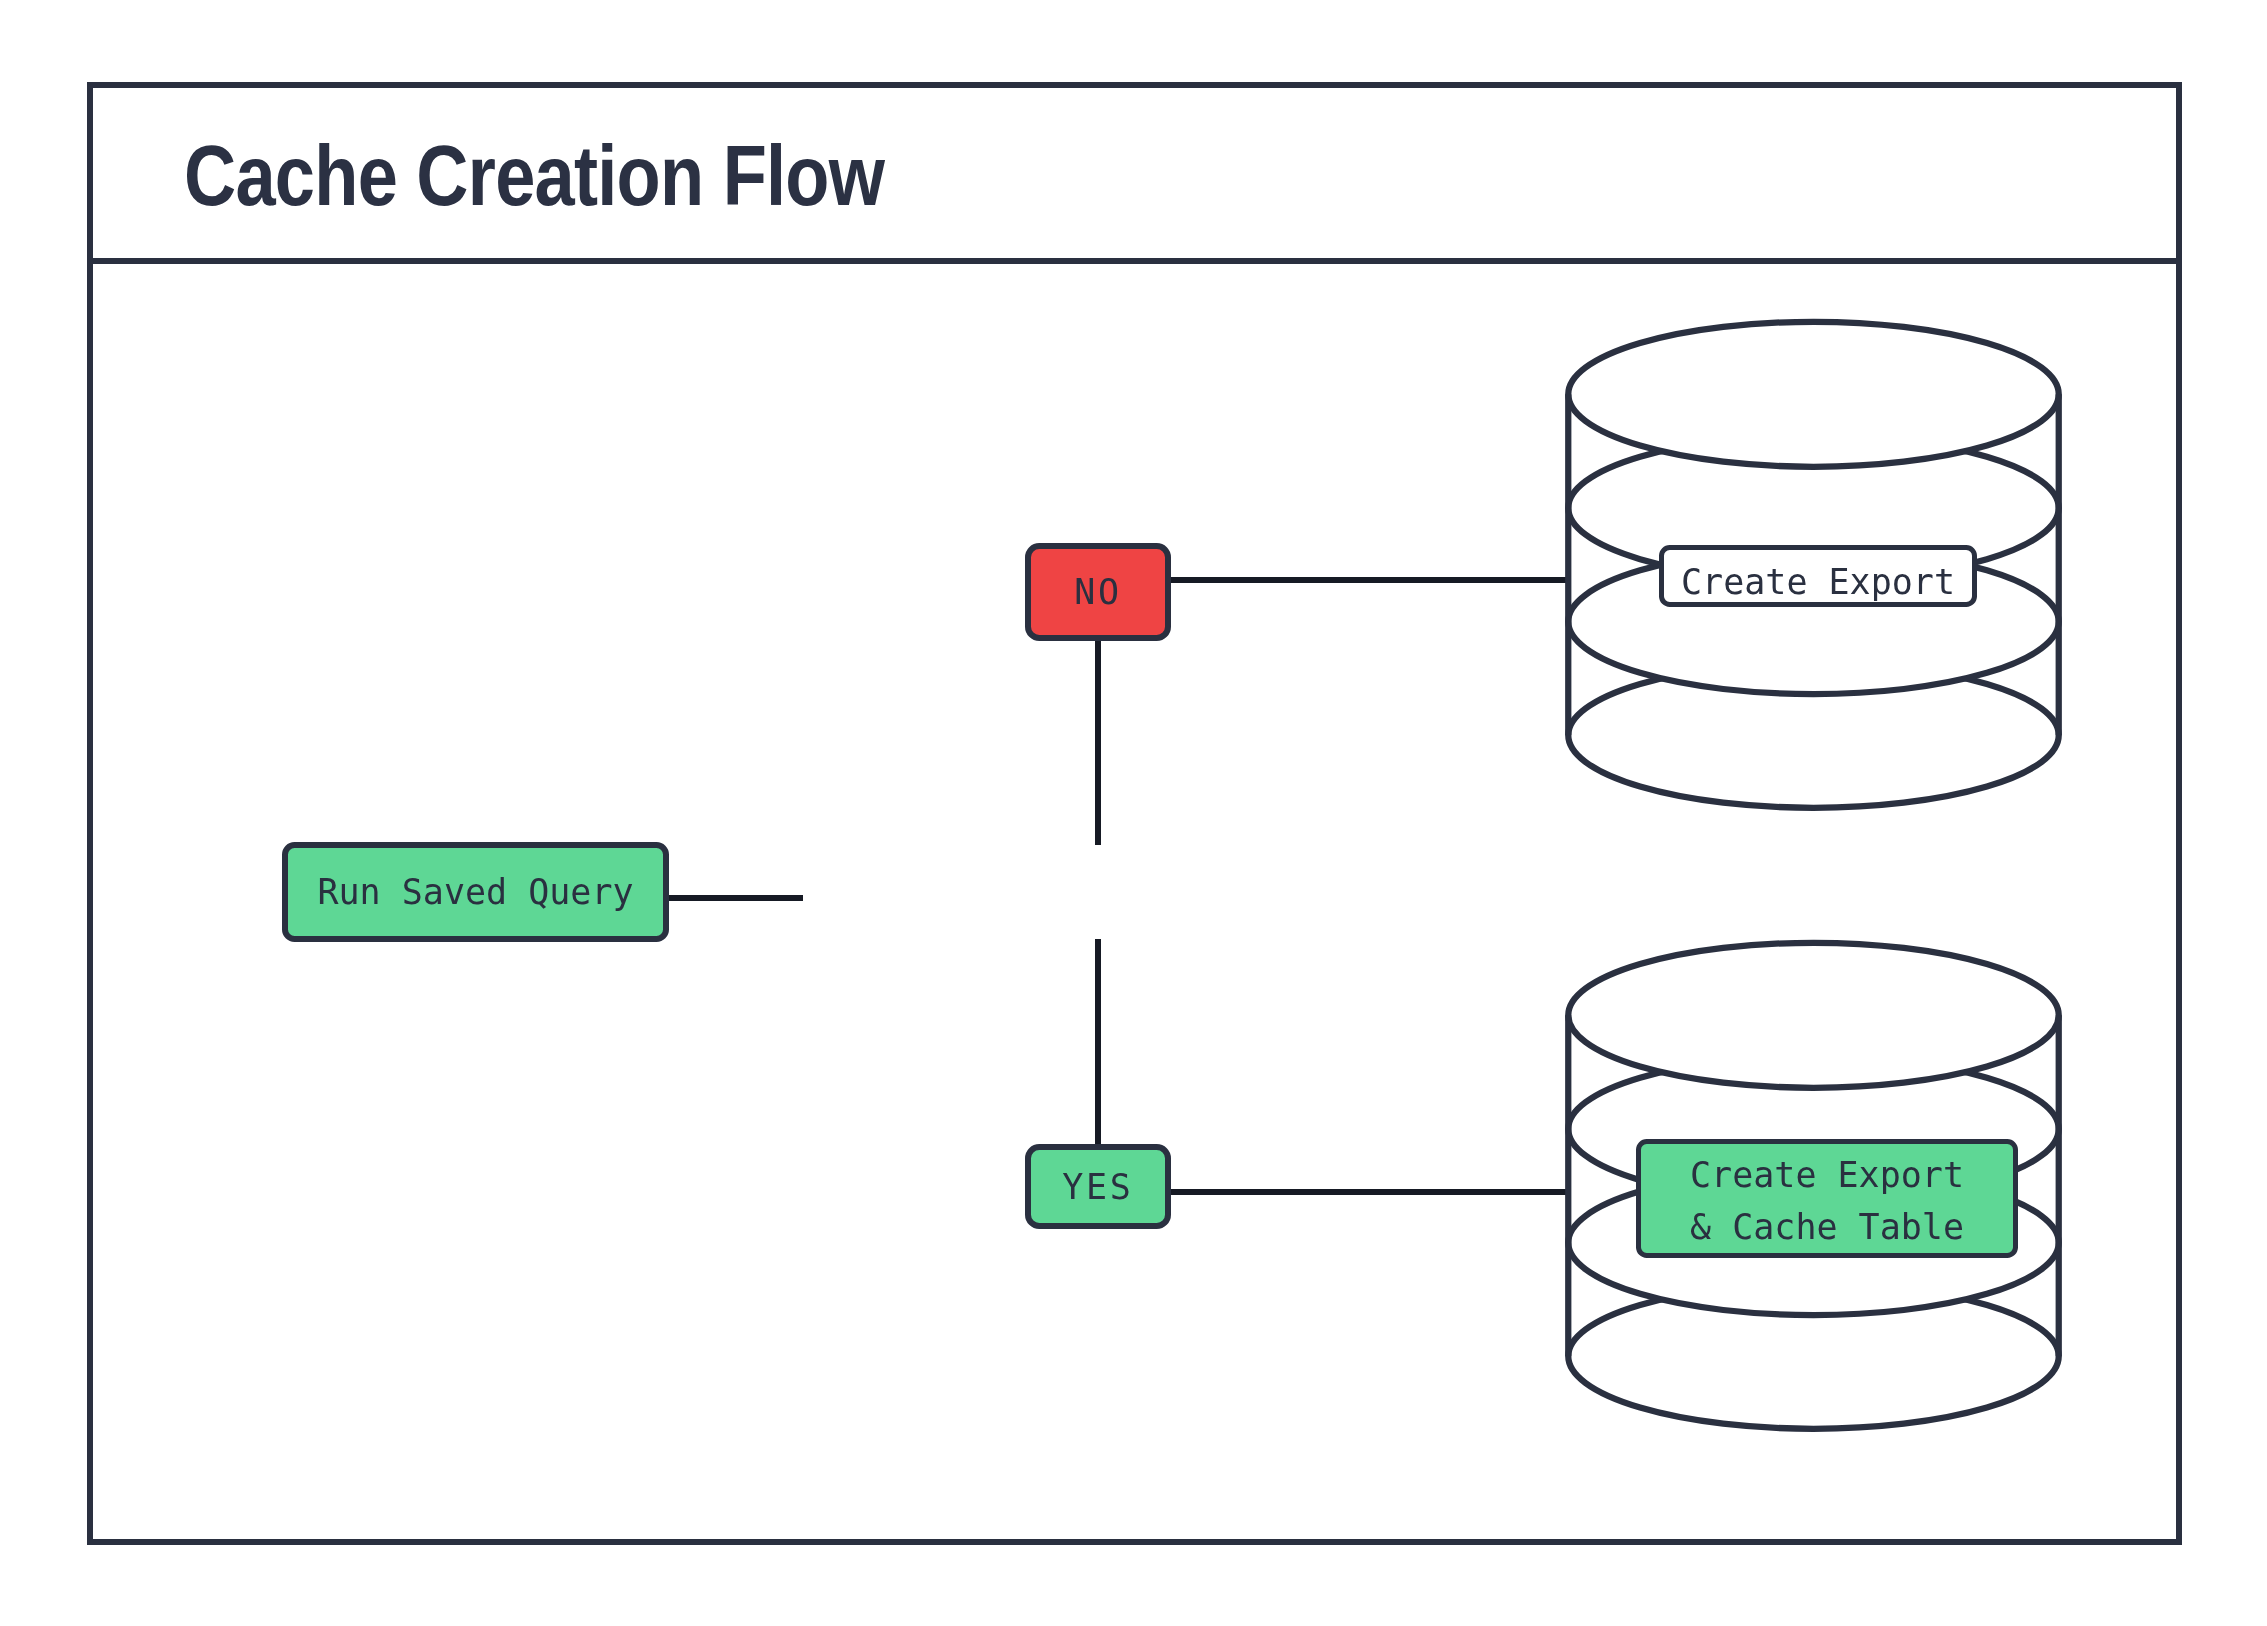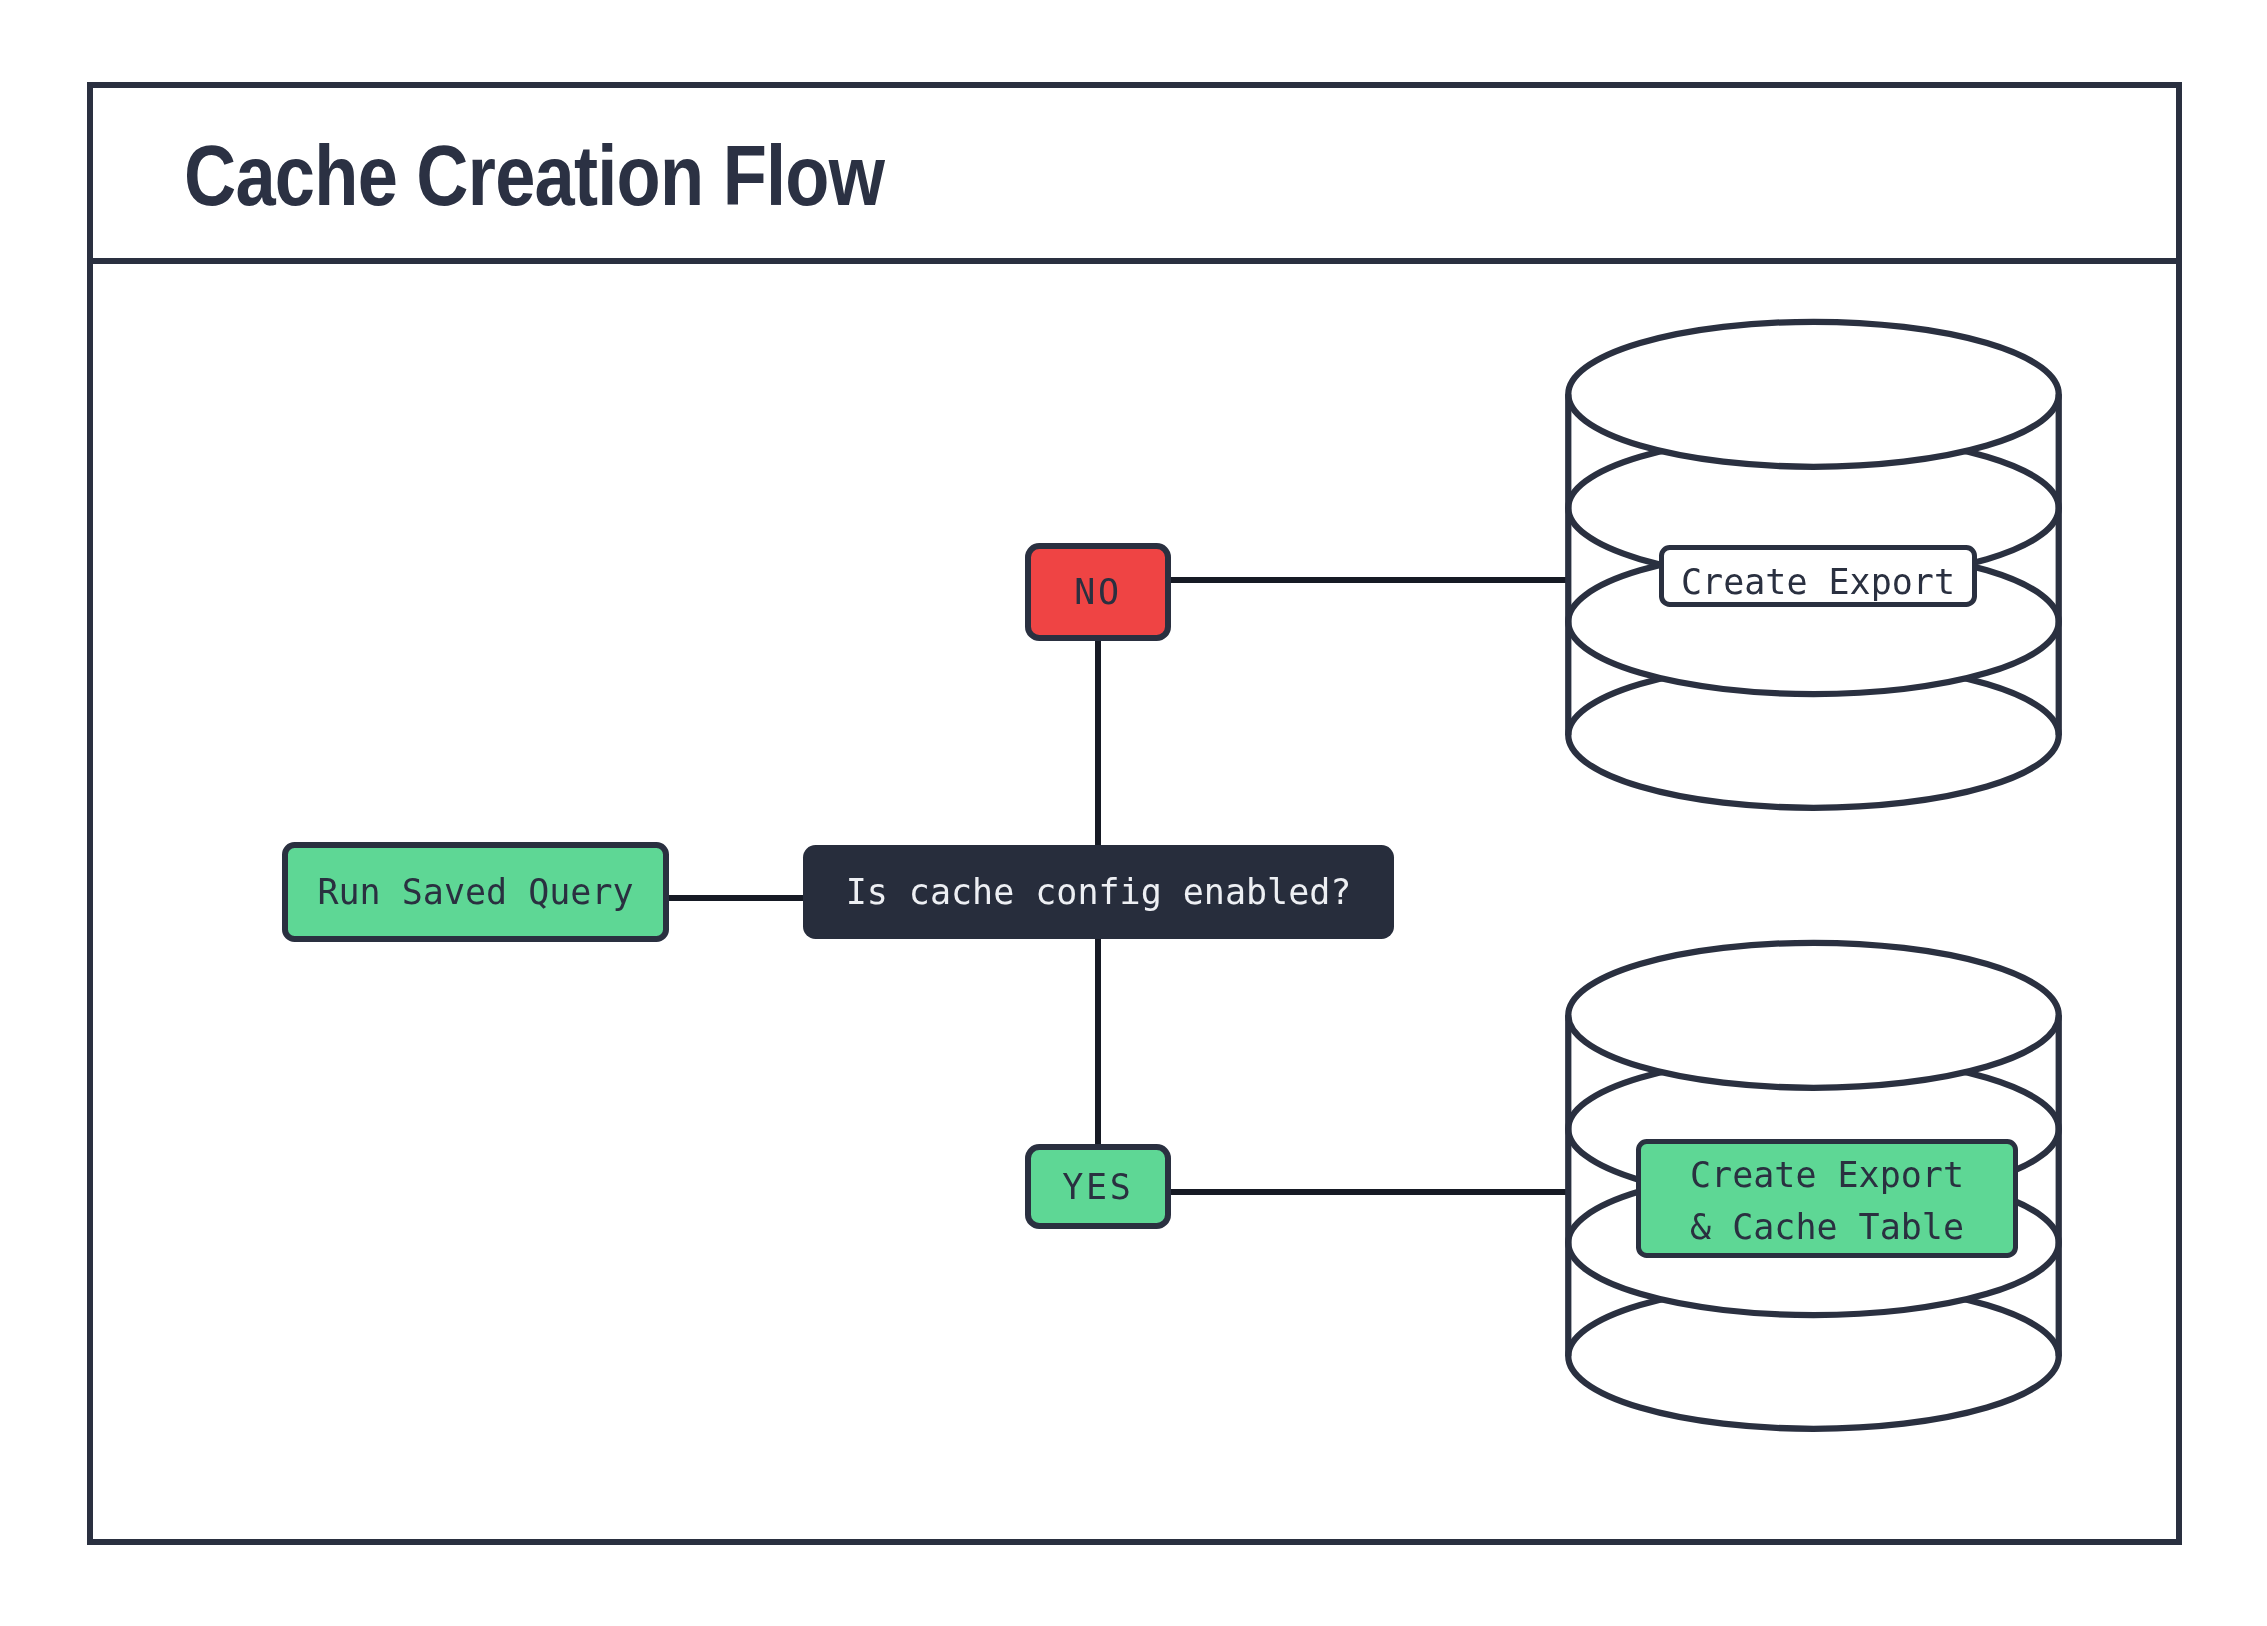--- a/index.html
+++ b/index.html
@@ -155,23 +155,20 @@
       <ellipse cx="281" cy="85" rx="274" ry="81"></ellipse>
     </g>
     <line x1="7" y1="85" x2="7" y2="466" stroke="#2a3040" stroke-width="7"></line>
     <line x1="555" y1="85" x2="555" y2="466" stroke="#2a3040" stroke-width="7"></line>
   </svg>
 
   <div class="flow-box box-start">
     <span>Run Saved Query</span>
   </div>
 
-  <div class="flow-box box-decision">
-    <span>Is cache config enabled?</span>
-  </div>
 
   <div class="flow-box box-no">
     <span>NO</span>
   </div>
 
   <div class="flow-box box-yes">
     <span>YES</span>
   </div>
 
   <div class="db-label label-export">

